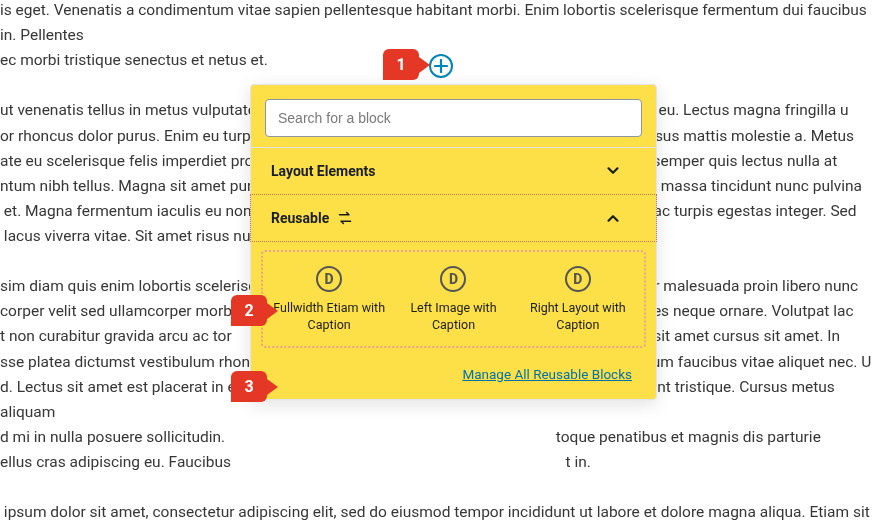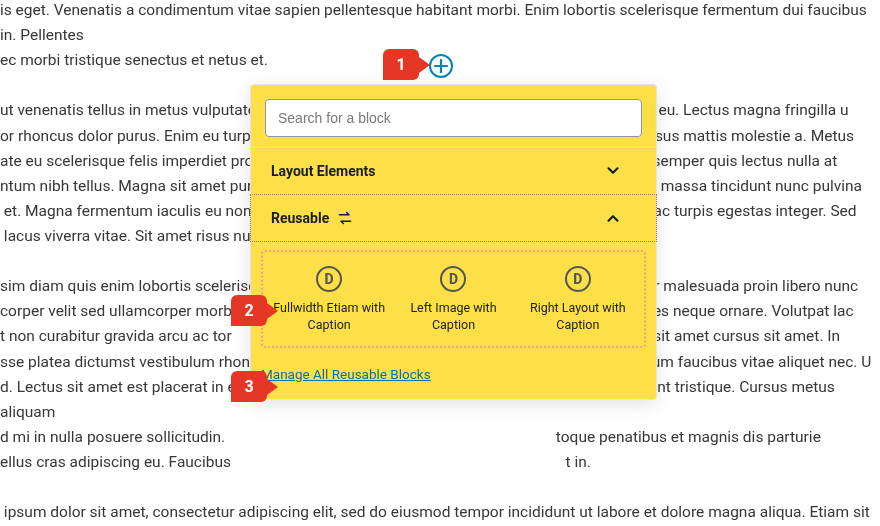--- a/index.html
+++ b/index.html
@@ -129,21 +129,21 @@
     font-weight:800; color:#555; font-size:14px;
   }
   .block-label {
     font-size: 12.5px;
     color: #222;
     line-height: 1.35;
   }
 
   .manage-row {
     padding: 10px 24px 16px 10px;
-    text-align: left;
+    text-align: right;
   }
   .manage-link {
     font-size: 13.5px;
     color: #0073aa;
     text-decoration: underline;
   }
 
   .chev svg { display:block; }
 </style>
 </head>

